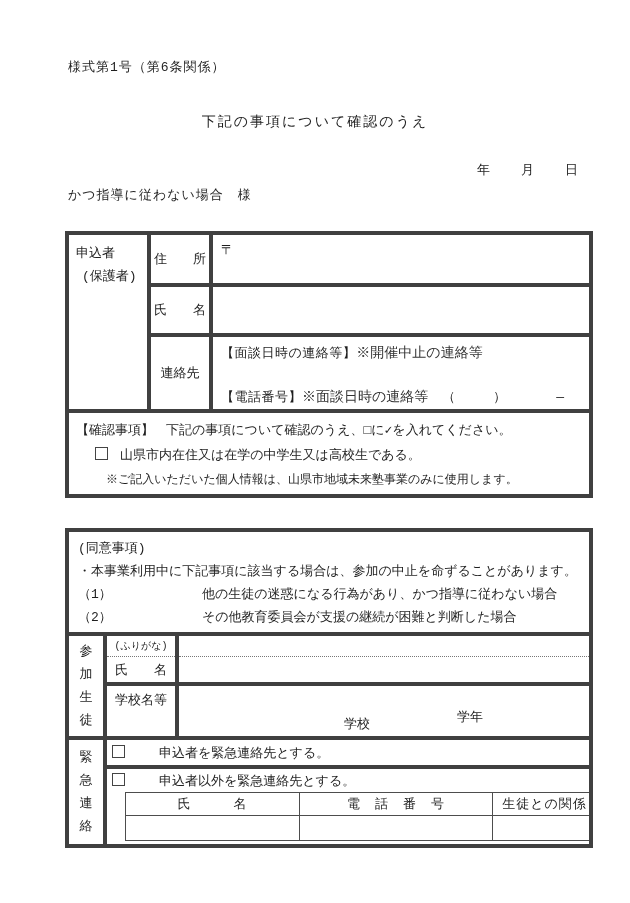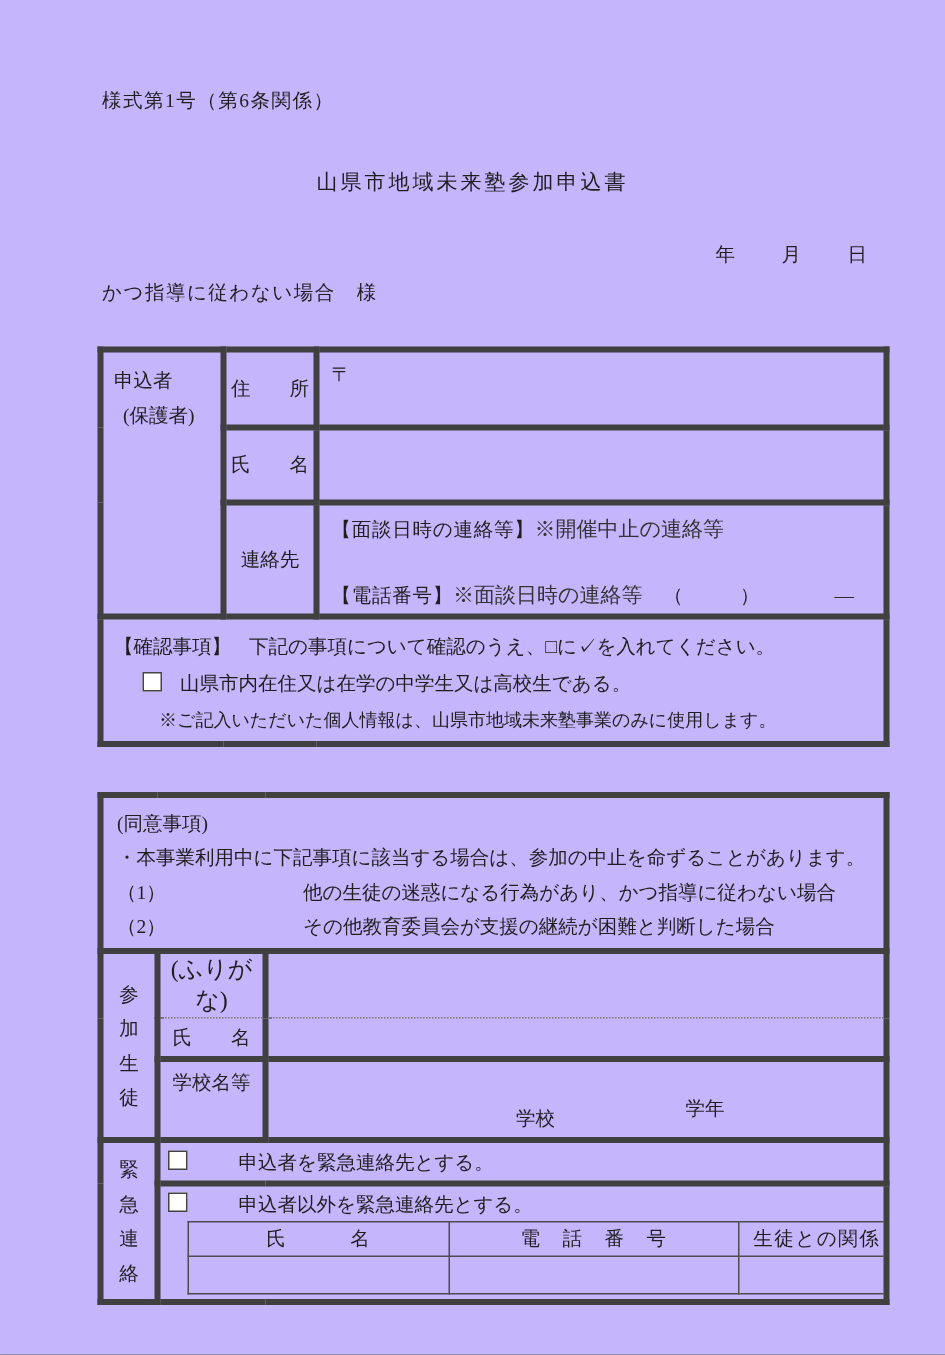--- a/index.html
+++ b/index.html
@@ -1,22 +1,22 @@
 <!DOCTYPE html>
 <html lang="ja"><head>
 <meta charset="utf-8">
 <style>
   html,body { margin:0; padding:0; background:#8a8a8a; }
   .page {
     position:relative;
     width:630px; height:903px;
     margin:0 auto;
-    background:#c4b5fd;
+    background:#ffffff;
     color:#1f1f1f;
-    font-family:Liberation Serif, serif;
+    font-family:Liberation Mono, monospace;
     font-size:13px;
     box-shadow:0 0 6px rgba(0,0,0,.35);
     overflow:hidden;
   }
   .form-number { position:absolute; top:58px; left:68px; letter-spacing:1px; }
   .doc-title   { position:absolute; top:113px; left:0; width:630px; text-align:center; font-size:14px; letter-spacing:2px; }
   .date-line   { position:absolute; top:161px; left:0; width:578px; text-align:right; }
   .date-line .dgap { margin-left:31px; }
   .addressee   { position:absolute; top:186px; left:68px; letter-spacing:1px; }
 
@@ -56,21 +56,21 @@
 
   
   .agree-cell { height:95px; vertical-align:top; padding:5px 8px 0 9px; line-height:23px;margin-top:14px; }
   .a-item .a-num  { display:inline-block; width:33px; }
   .a-item .a-text { margin-left:91px; }
 
   .vlabel { text-align:center; }
   .vstack span { display:block; text-align:center; line-height:23px; }
 
   .s-furigana td { height:20px; }
-  .s-furigana .lbl { font-size:16px; }
+  .s-furigana .lbl { font-size:10px; }
   .s-furigana td.dotted { border-bottom:1px dotted #777; }
   .s-name td { height:25px; border-top-style:none; }
   .s-school td { height:45px; }
   .s-school .lbl { vertical-align:top; padding-top:5px; }
   .school-cell { position:relative; }
   .school-suffix { position:absolute; left:165px; bottom:3px; }
   .grade-suffix  { position:absolute; left:278px; bottom:10px; }
 
   .optcell { padding-left:5px; }
   .optcell .opt-text { margin-left:34px; }
@@ -81,21 +81,21 @@
   .sub td { border:1px solid #4d4d4d; }
   .sub .sh { height:22px; text-align:center; letter-spacing:1px; }
   .sub .sv { height:24px; }
 </style>
 </head>
 <body>
 
 <div class="page">
 
   <div class="form-number">様式第1号（第6条関係）</div>
-  <div class="doc-title">山県市地域未来塾参加申込書</div>
+  <div class="doc-title">下記の事項について確認のうえ</div>
 
   <div class="date-line">
     <span>年</span><span class="dgap">月</span><span class="dgap">日</span>
   </div>
 
   <div class="addressee">かつ指導に従わない場合　様</div>
 
   <table class="t1">
     <colgroup>
         <col style="width:82px">

